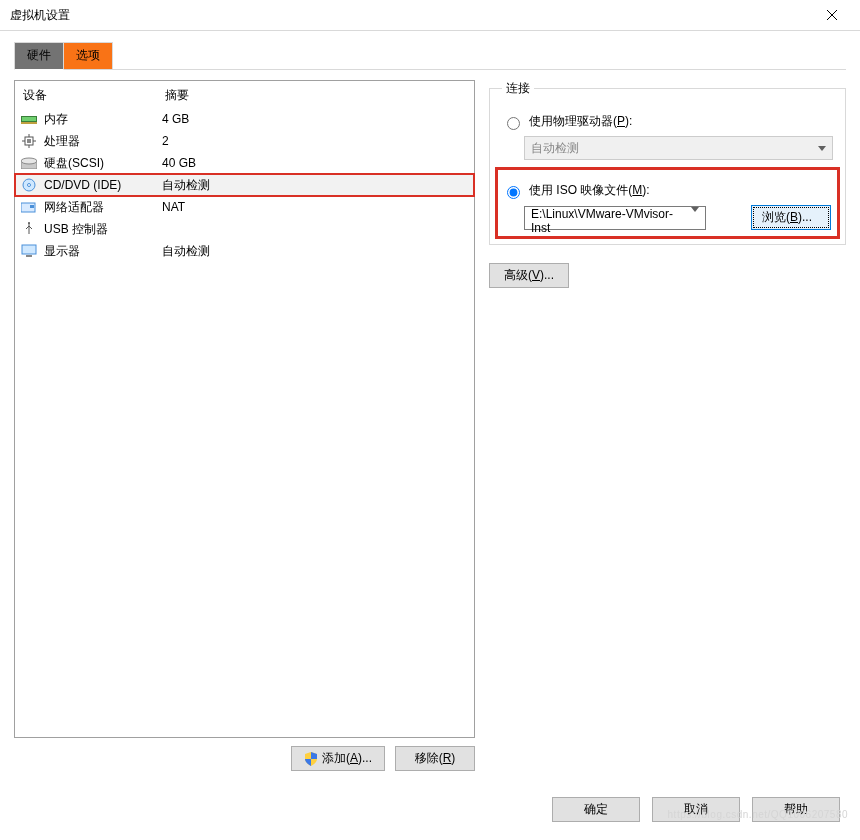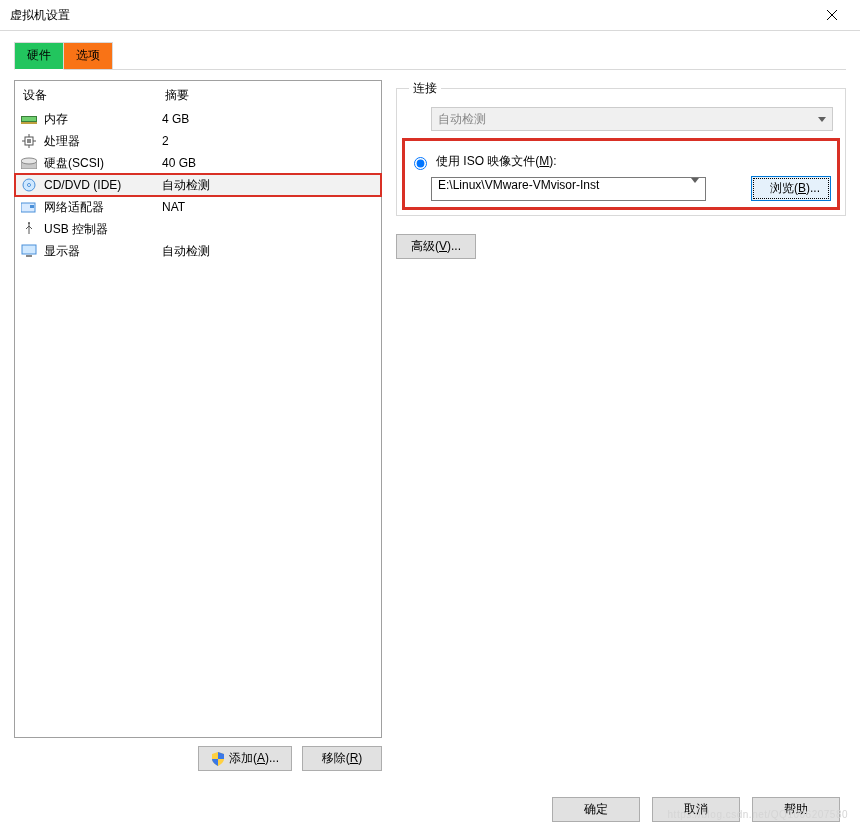--- a/index.html
+++ b/index.html
@@ -9,28 +9,28 @@
   .titlebar { height: 31px; border-bottom: 1px solid #d9d9d9; display: flex; align-items: center; padding: 0 8px 0 10px; }
   .titlebar .title { flex: 1; }
   .titlebar .close { width: 40px; height: 30px; display: flex; align-items: center; justify-content: center; cursor: pointer; }
   .titlebar .close svg { width: 10px; height: 10px; stroke: #000; stroke-width: 1; }
 
   
   .dlg-body { padding: 10px 14px 14px 14px; }
 
   
   .tabs { display: flex; }
-  .tab { padding: 4px 12px 5px 12px; border: 1px solid #d9d9d9; background: #22c55e; margin-right: -1px; position: relative; top: 1px; z-index: 2; border-bottom: 1px solid #fff; }
+  .tab { padding: 4px 12px 5px 12px; border: 1px solid #d9d9d9; background: #737373; margin-right: -1px; position: relative; top: 1px; z-index: 2; border-bottom: 1px solid #fff; }
   .tab.inactive { background: #f97316; border-bottom: 1px solid #d9d9d9; z-index: 0; color: #000; }
 
   .tab-border { border-top: 1px solid #d9d9d9; position: relative; z-index: 1; }
 
   
   .cols { display: flex; gap: 14px; padding-top: 10px; }
-  .left-col  { width: 368px; }
+  .left-col  { width: 461px; }
   .right-col { flex: 1; }
 
   
   .device-box { border: 1px solid #a0a0a0; height: 658px; background: #fff; }
   .dev-header { display: flex; padding: 6px 8px 4px 8px; }
   .dev-header .c1 { width: 142px; }
   .dev-rows { }
   .dev-row { display: flex; align-items: center; height: 22px; padding: 0 4px; border: 1px solid transparent; cursor: pointer; }
   .dev-row.selected { background: #f2f2f2; border: 1px solid #d93025; }
   .dev-row .ic { width: 18px; height: 16px; display: flex; align-items: center; justify-content: center; margin-right: 6px; }
@@ -47,21 +47,21 @@
   fieldset.grp { border: 1px solid #d9d9d9; margin: 0 0 16px 0; padding: 10px 12px 12px 12px; }
   fieldset.grp legend { padding: 0 4px; }
   .chk-row { display: flex; align-items: center; gap: 6px; margin: 4px 0; }
   .chk-disabled { color: #888; }
   .radio-row { display: flex; align-items: center; gap: 6px; margin: 6px 0; }
   .indented { margin-left: 22px; }
   .combo-disabled { width: 100%; height: 24px; border: 1px solid #cccccc; background: #f0f0f0; color: #888; padding: 0 6px; display: flex; align-items: center; justify-content: space-between; }
   .iso-row { display: flex; align-items: center; gap: 8px; }
   .iso-combo { flex: 1; height: 24px; border: 1px solid #7a7a7a; background: #fff; padding: 0 6px; display: flex; align-items: flex-start; justify-content: space-between; }
   .chev { width: 0; height: 0; border-left: 4px solid transparent; border-right: 4px solid transparent; border-top: 5px solid #606060; }
-  .browse-btn { border: 1px solid #0078d7; outline: 1px dotted #000; outline-offset: -3px; background: #e5f1fb; padding: 3px 10px; cursor: pointer; min-width: 80px; text-align: right; margin-left: 37px; }
+  .browse-btn { border: 1px solid #0078d7; outline: 1px dotted #000; outline-offset: -3px; background: #e5f1fb; padding: 3px 10px; cursor: pointer; min-width: 80px; text-align: left; margin-left: 37px; }
   .iso-group-highlight { outline: 3px solid #d93025; outline-offset: 4px; }
   .adv-row { display: flex; justify-content: flex-start; margin-top: 18px; }
 
   
   .dlg-bottom { position: absolute; right: 20px; bottom: 18px; display: flex; gap: 12px; }
 
   
   .wm { position: absolute; right: 12px; bottom: 20px; color: #d5d5d5; font-size: 10px; letter-spacing: 0.5px; pointer-events: none; }
 
   .underline-char { text-decoration: underline; }
@@ -196,20 +196,24 @@
         </div>
       </div>
     </div>
 
     <div class="right-col">
 
 
       <fieldset class="grp">
         <legend>连接</legend>
 
+        <div class="radio-row">
+          <input type="radio" name="conn" style="">
+          <span>使用物理驱动器(<span class="underline-char">P</span>):</span>
+        </div>
         <div class="indented">
           <div class="combo-disabled">
             <span>自动检测</span>
             <span class="chev"></span>
           </div>
         </div>
 
         <div class="iso-group-highlight" style="margin-top:14px; padding:2px 2px 2px 0;">
           <div class="radio-row">
             <input type="radio" name="conn" checked="" style="">

